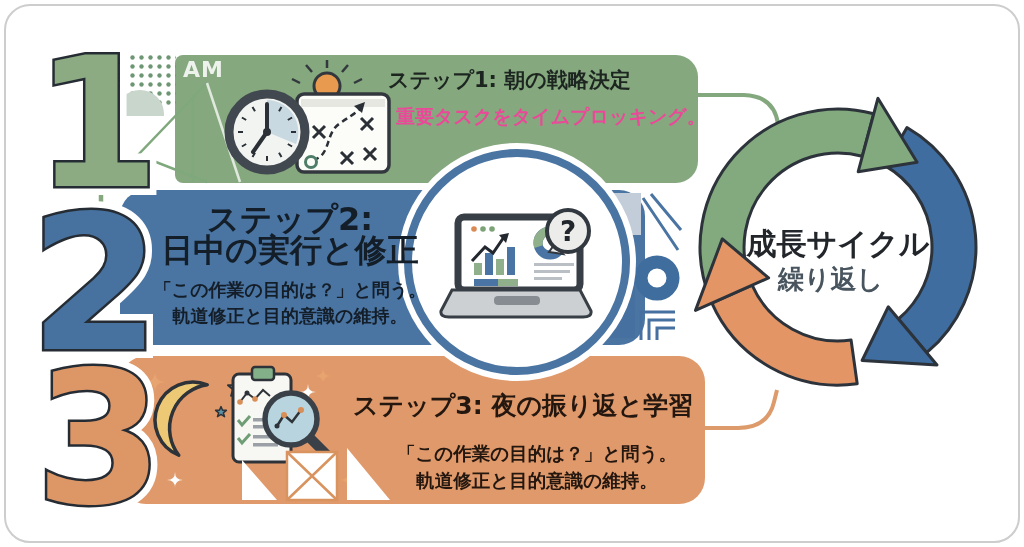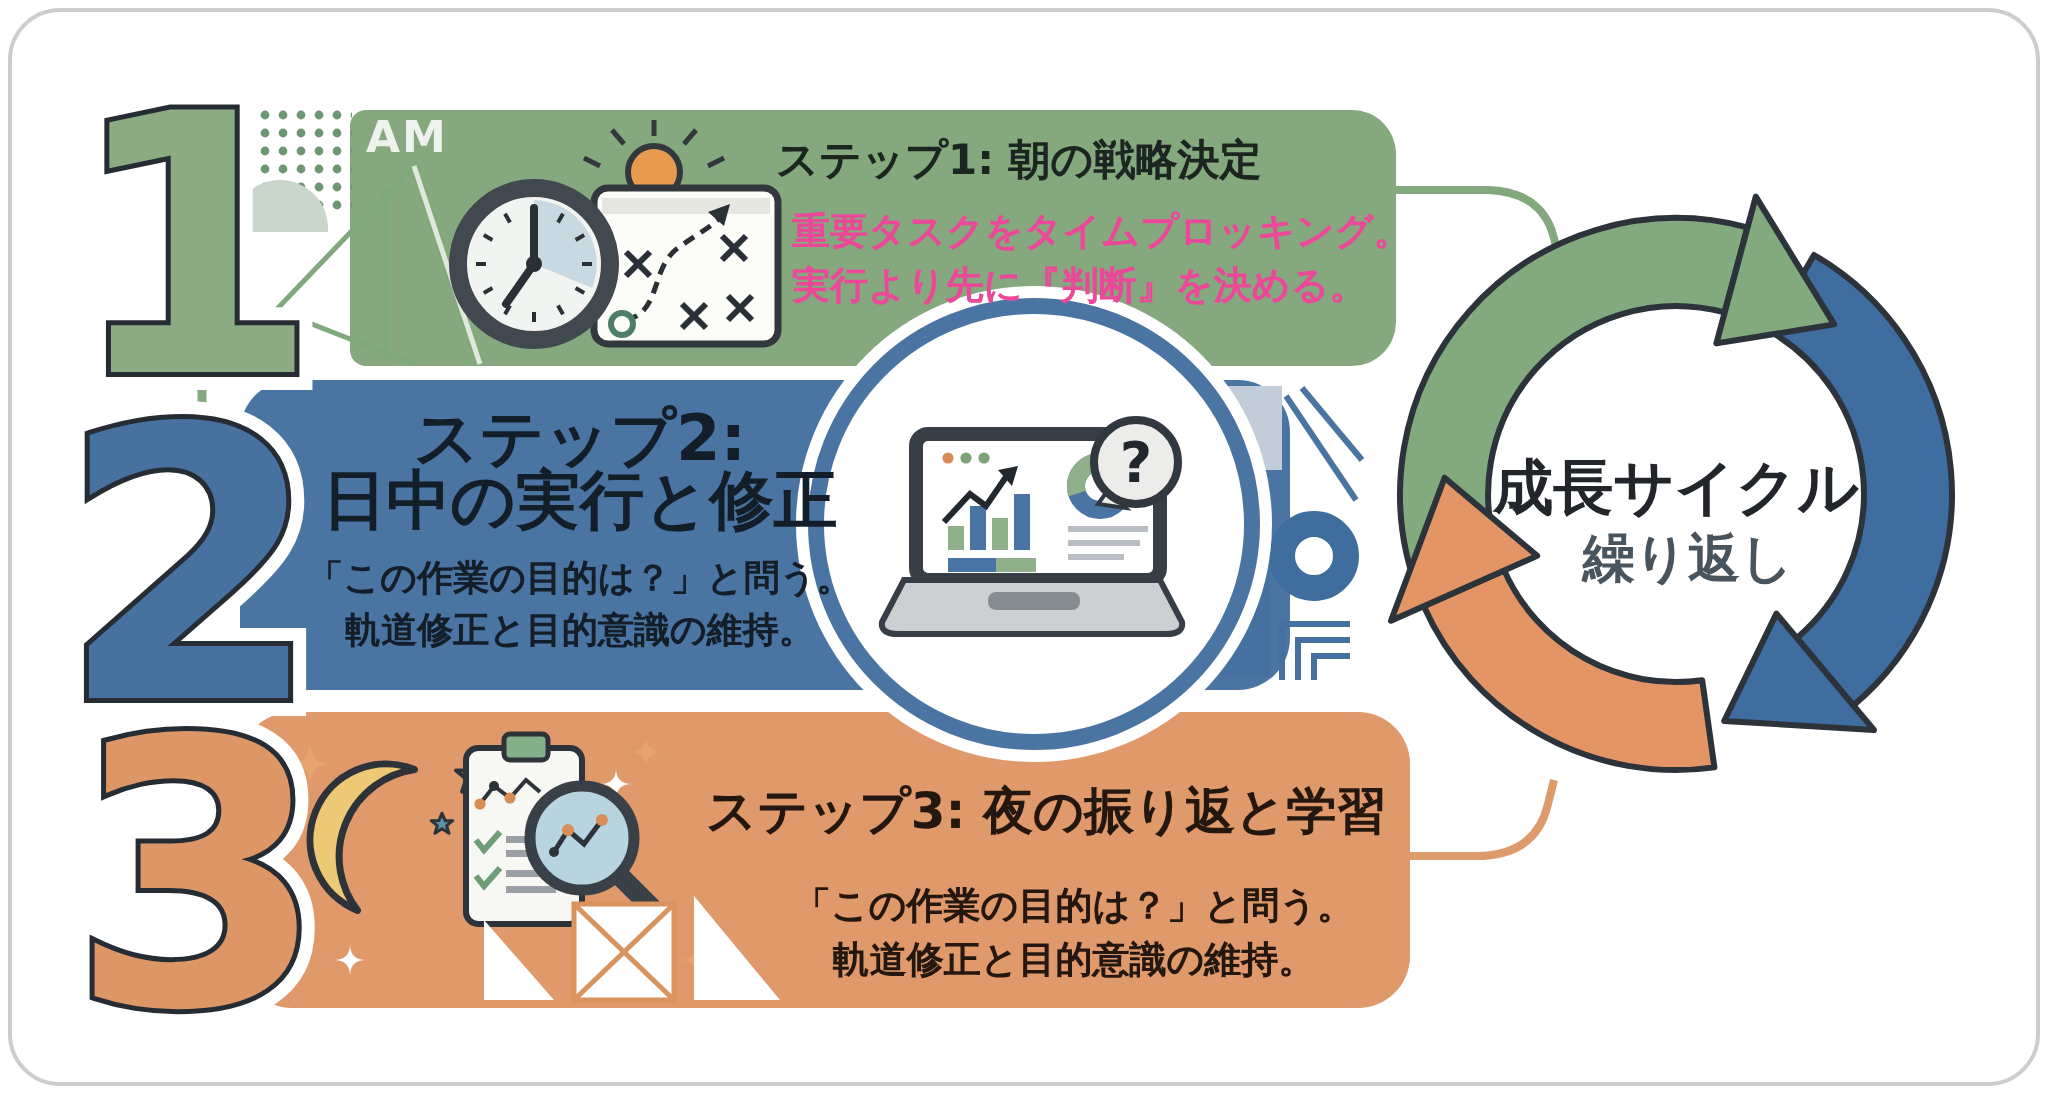--- a/index.html
+++ b/index.html
@@ -17,21 +17,21 @@
   
   .am{position:absolute;left:183px;top:57px;font-size:22px;font-weight:bold;color:#eef2ec;letter-spacing:1px;}
   .s1-title{position:absolute;left:388px;top:66px;font-size:21px;font-weight:800;color:#1c2520;white-space:nowrap;}
   .s1-body{position:absolute;left:386px;top:103px;font-size:19px;font-weight:700;line-height:27px;color:#ec4899;white-space:nowrap;margin-left:10px;}
   .s2-block{position:absolute;left:135px;top:204px;width:310px;text-align:center;color:#141e29;}
   .s2-title{font-size:32px;font-weight:800;line-height:31px;}
   .s2-body{margin-top:11px;font-size:18px;font-weight:700;line-height:26px;}
   .s3-title{position:absolute;left:353px;top:389px;font-size:25px;font-weight:800;color:#241710;white-space:nowrap;}
   .s3-body{position:absolute;left:372px;top:440px;width:330px;text-align:center;font-size:18.5px;font-weight:700;line-height:27px;color:#241710;}
   .cycle-title{position:absolute;left:738px;top:224px;width:200px;text-align:center;font-size:30px;font-weight:700;color:#22262a;white-space:nowrap;}
-  .cycle-sub{position:absolute;left:744px;top:262px;width:200px;text-align:center;font-size:26px;font-weight:800;color:#48545e;}
+  .cycle-sub{position:absolute;left:778px;top:262px;width:200px;text-align:left;font-size:26px;font-weight:800;color:#48545e;}
   
   .hub{position:absolute;left:404px;top:149px;width:226px;height:226px;border-radius:50%;
        background:#ffffff;border:8px solid #4a74a2;box-sizing:border-box;box-shadow:0 0 0 6px #ffffff;}
   .dome{position:absolute;left:116px;top:90px;width:48px;height:26px;background:#c9d6cc;border-radius:48px 48px 0 0;}
   svg{display:block;}
   .noptr{pointer-events:none;}
 </style>
 </head>
 <body>
 
@@ -194,21 +194,20 @@
       <polygon points="124,42 133,51 119,49" fill="#ececea" stroke="#32383f" stroke-width="2"></polygon>
       <circle cx="138" cy="28" r="21" fill="#ececea" stroke="#32383f" stroke-width="4"></circle>
       <text x="138" y="38" text-anchor="middle" font-size="28" font-weight="bold" fill="#22272d">?</text>
     </g>
   </svg>
 
   <div class="am">AM</div>
   <div class="s1-title">ステップ1: 朝の戦略決定</div>
   <div class="s1-body">
     <div>重要タスクをタイムプロッキング。</div>
-    <div>実行より先に『判断』を決める。</div>
   </div>
 
   <div class="s2-block">
     <div class="s2-title">ステップ2:</div>
     <div class="s2-title">日中の実行と修正</div>
     <div class="s2-body">
       <div>「この作業の目的は？」と問う。</div>
       <div>軌道修正と目的意識の維持。</div>
     </div>
   </div>

